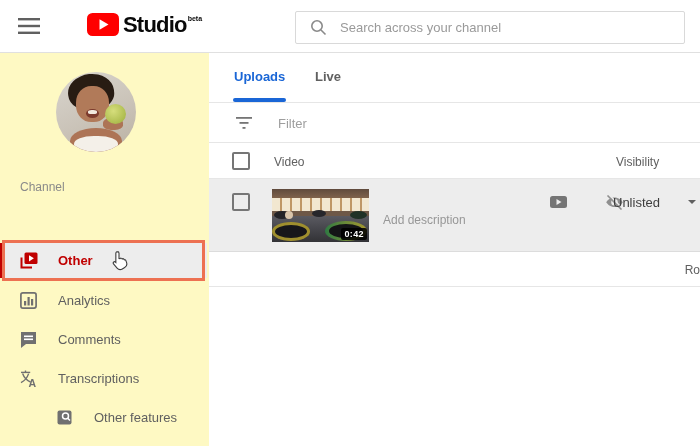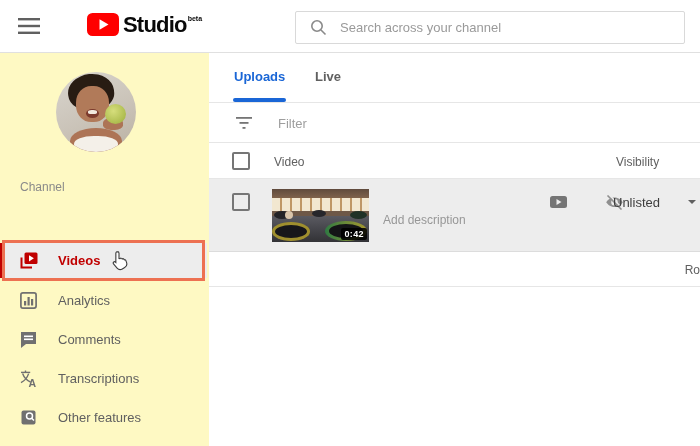--- a/index.html
+++ b/index.html
@@ -46,21 +46,21 @@
   .nav-item { position:absolute; left:0; width:207px; height:36px; display:flex; align-items:center;
               font-size:13px; color:#606060; cursor:pointer; }
   .nav-item .nicon { position:absolute; left:19px; width:19px; height:18px; display:flex; align-items:center; justify-content:center; }
   .nav-item .nlabel { position:absolute; left:58px; white-space:nowrap; }
   .nav-dashboard { top:152px; }
   .nav-videos { top:190px; height:35px; background:#ededed; }
   .nav-videos .nlabel { color:#c00000; font-weight:bold; }
   .nav-analytics { top:229px; }
   .nav-comments { top:268px; }
   .nav-transcriptions { top:307px; }
-  .nav-other { top:346px; }
+  .nav-other { top:346px;margin-left:36px; }
   .active-bar { position:absolute; left:0; top:190px; width:4px; height:35px; background:#c00000; z-index:2; }
   .annotation-box { position:absolute; left:2px; top:187px; width:203px; height:41px;
                     border:3px solid #ed7152; z-index:5; pointer-events:none; }
   .cursor-hand { position:absolute; left:111px; top:197px; z-index:6; pointer-events:none; }
 
   
   .main { position:absolute; left:209px; top:53px; width:491px; height:393px; background:#fff; }
 
   .tabs-row { position:absolute; left:0; top:0; right:0; height:50px; border-bottom:1px solid #e6e6e6; }
   .tab { position:absolute; bottom:0; height:33px; font-size:13px; font-weight:bold; cursor:pointer; }
@@ -159,21 +159,21 @@
 
 
   <div class="nav-item nav-videos">
     <span class="nicon">
       <svg width="19" height="18" viewBox="0 0 19 18">
         <path d="M2.5 5.5 v10 h10.5" fill="none" stroke="#c00000" stroke-width="2"></path>
         <rect x="5.5" y="0.5" width="13" height="11.5" rx="1.5" fill="#c00000"></rect>
         <polygon points="10,3.2 10,9.4 14.9,6.3" fill="#ffffff"></polygon>
       </svg>
     </span>
-    <span class="nlabel">Videos</span>
+    <span class="nlabel">Other</span>
   </div>
 
   <div class="nav-item nav-analytics">
     <span class="nicon">
       <svg width="17" height="17" viewBox="0 0 17 17">
         <rect x="0.9" y="0.9" width="15.2" height="15.2" rx="2" fill="none" stroke="#707070" stroke-width="1.7"></rect>
         <rect x="4" y="9" width="2.2" height="4.5" fill="#707070"></rect>
         <rect x="7.5" y="5" width="2.2" height="8.5" fill="#707070"></rect>
         <rect x="11" y="7" width="2.2" height="6.5" fill="#707070"></rect>
       </svg>

